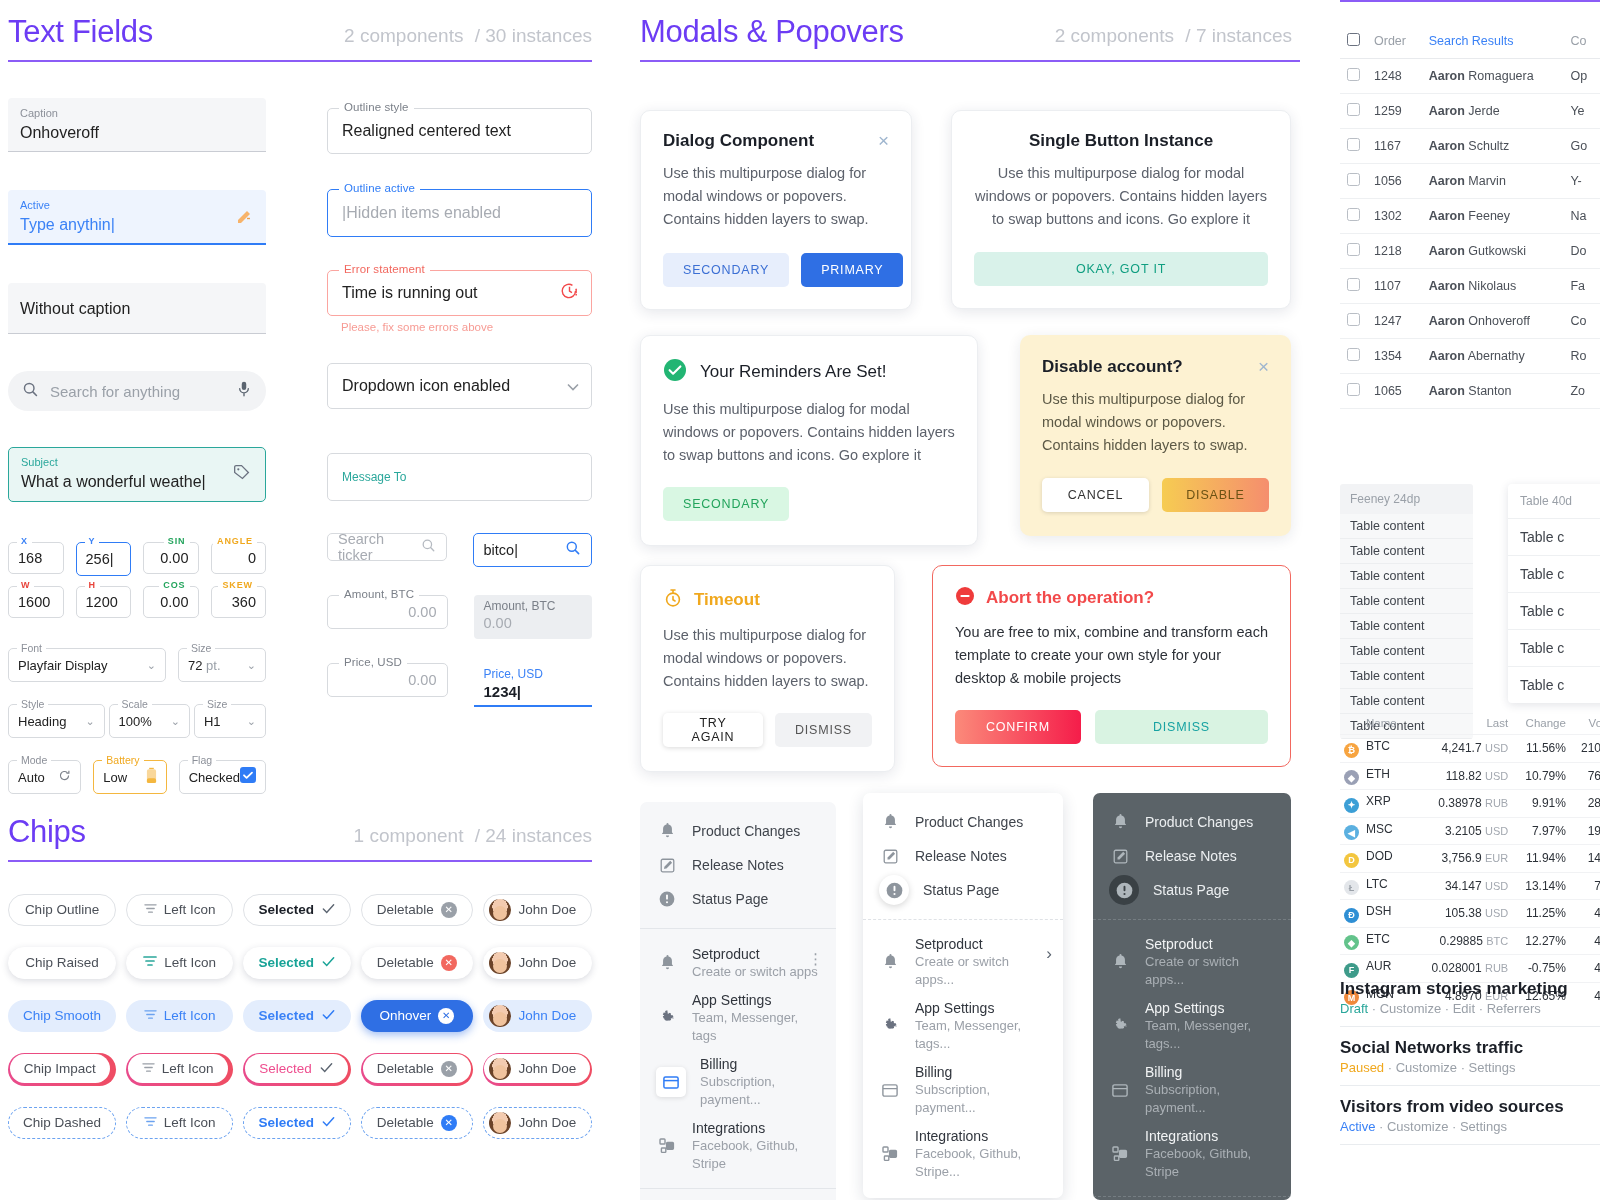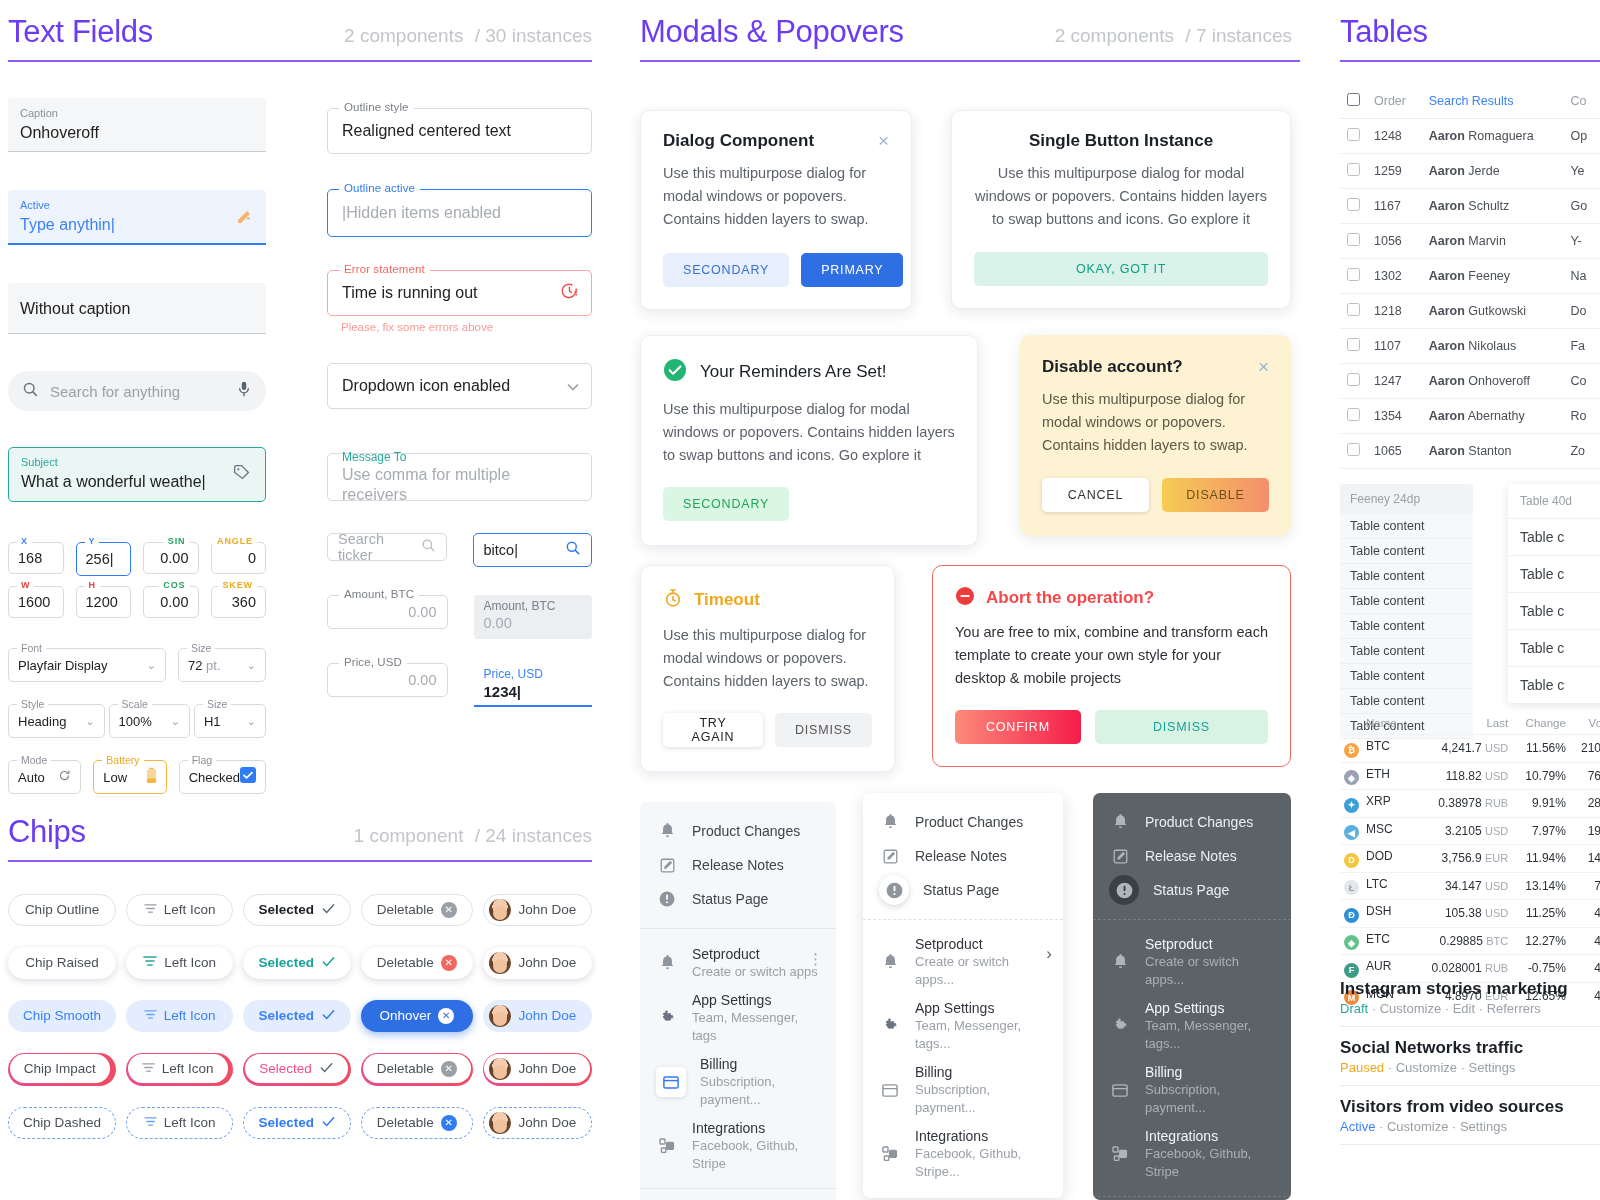--- a/index.html
+++ b/index.html
@@ -373,21 +373,20 @@
         <span class="right-ic">
           <svg width="12" height="8" viewBox="0 0 12 8">
               <path d="M1 1.5L6 6.5 11 1.5" stroke="#9aa0a8" stroke-width="1.6" fill="none"></path>
             </svg>
         </span>
       </div>
 
       <div class="ol" style="margin-top:44px; height:48px;">
         <div>
           <div style="font-size:12px;color:#2aa79b;line-height:16px;">Message To</div>
-          <div class="ph" style="line-height:20px;">Use comma for multiple receivers</div>
         </div>
       </div>
 
       <div style="display:flex; gap:26px; margin-top:32px;">
         <div class="ol" style="flex:1; height:28px; padding:0 10px;">
           <span class="ph" style="font-size:14.5px; flex:1;">Search ticker</span>
           <span>
             <svg width="15" height="15" viewBox="0 0 20 20">
                 <circle cx="8.5" cy="8.5" r="5.6" fill="none" stroke="#b5bac1" stroke-width="1.7"></circle>
                 <path d="M12.8 12.8L17 17" stroke="#b5bac1" stroke-width="1.8" stroke-linecap="round"></path>
@@ -918,23 +917,20 @@
                <div class="s">Facebook, Github, Stripe</div>
             </div>
         </div>
       </div>
       <div class="m-sep" style="border-top:1px dashed #757d82; background:transparent;"></div>
 
     </div>
   </div>
 
   <div class="col col-right">
-    <div class="sec-head" style="padding-left:0; padding-right:0;">
-      <div class="sec-title">Tables</div>
-    </div>
     <div class="sec-rule" style="margin:0;"></div>
 
     <table class="tbl" style="margin-top:22px;">
       <thead>
         <tr>
           <th style="width:26px;"><span class="cbx hdr"></span></th>
           <th>Order</th>
           <th class="hl">Search Results</th>
           <th>Co</th>
         </tr>

